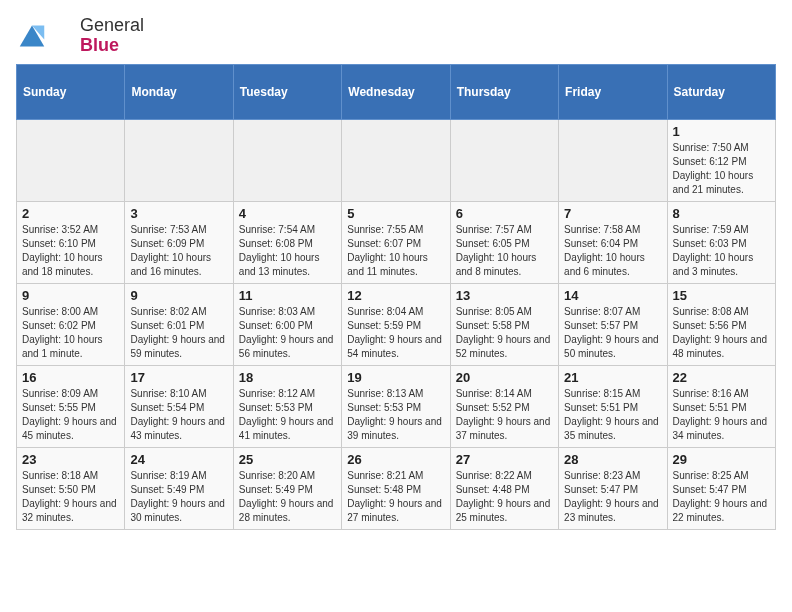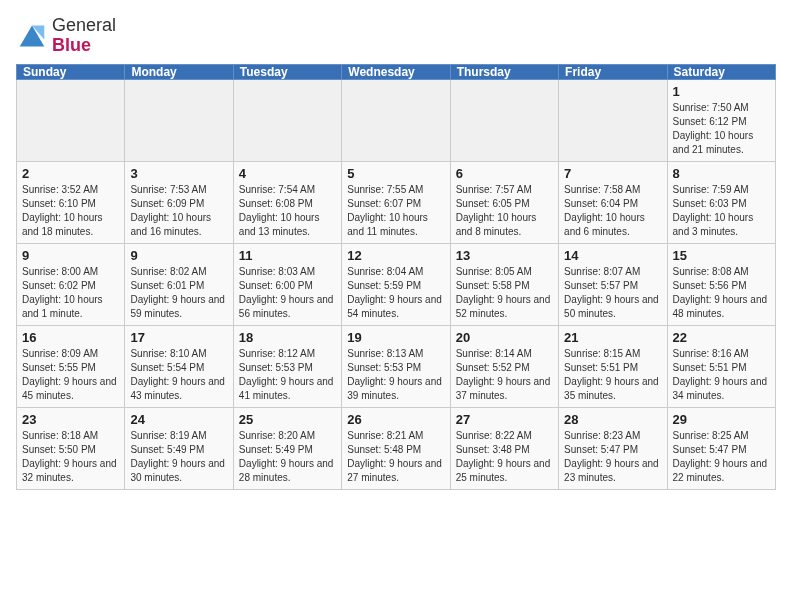--- a/index.html
+++ b/index.html
@@ -22,20 +22,21 @@
       gap: 4px;
     }
     .logo-text {
       font-size: 18px;
       font-weight: normal;
       color: #333;
       line-height: 1.1;
     }
     .logo-text span {
       display: block;
+      margin-left: 28px;
     }
     .logo-blue-shape {
       width: 32px;
       height: 28px;
     }
     .title-area {
       text-align: right;
     }
     .month-title {
       font-size: 32px;
@@ -48,21 +49,21 @@
     }
     .calendar {
       width: 100%;
       border-collapse: collapse;
       font-size: 11px;
     }
     .calendar th {
       background-color: #3970b5;
       color: #fff;
       text-align: left;
-      padding: 0 6px;
+      padding: 20px 6px;
       font-size: 12px;
       font-weight: bold;
       border: 1px solid #6090cc;
     }
     .calendar td {
       vertical-align: top;
       border: 1px solid #ccc;
       padding: 4px 5px;
       width: 108px;
       min-height: 70px;
@@ -279,21 +280,21 @@
         </td>
         <td>
           <div class="day-number">26</div>
           <div class="day-info">Sunrise: 8:21 AM
 Sunset: 5:48 PM
 Daylight: 9 hours and 27 minutes.</div>
         </td>
         <td>
           <div class="day-number">27</div>
           <div class="day-info">Sunrise: 8:22 AM
-Sunset: 3:48 PM
+Sunset: 4:48 PM
 Daylight: 9 hours and 25 minutes.</div>
         </td>
         <td>
           <div class="day-number">28</div>
           <div class="day-info">Sunrise: 8:23 AM
 Sunset: 5:47 PM
 Daylight: 9 hours and 23 minutes.</div>
         </td>
         <td>
           <div class="day-number">29</div>

